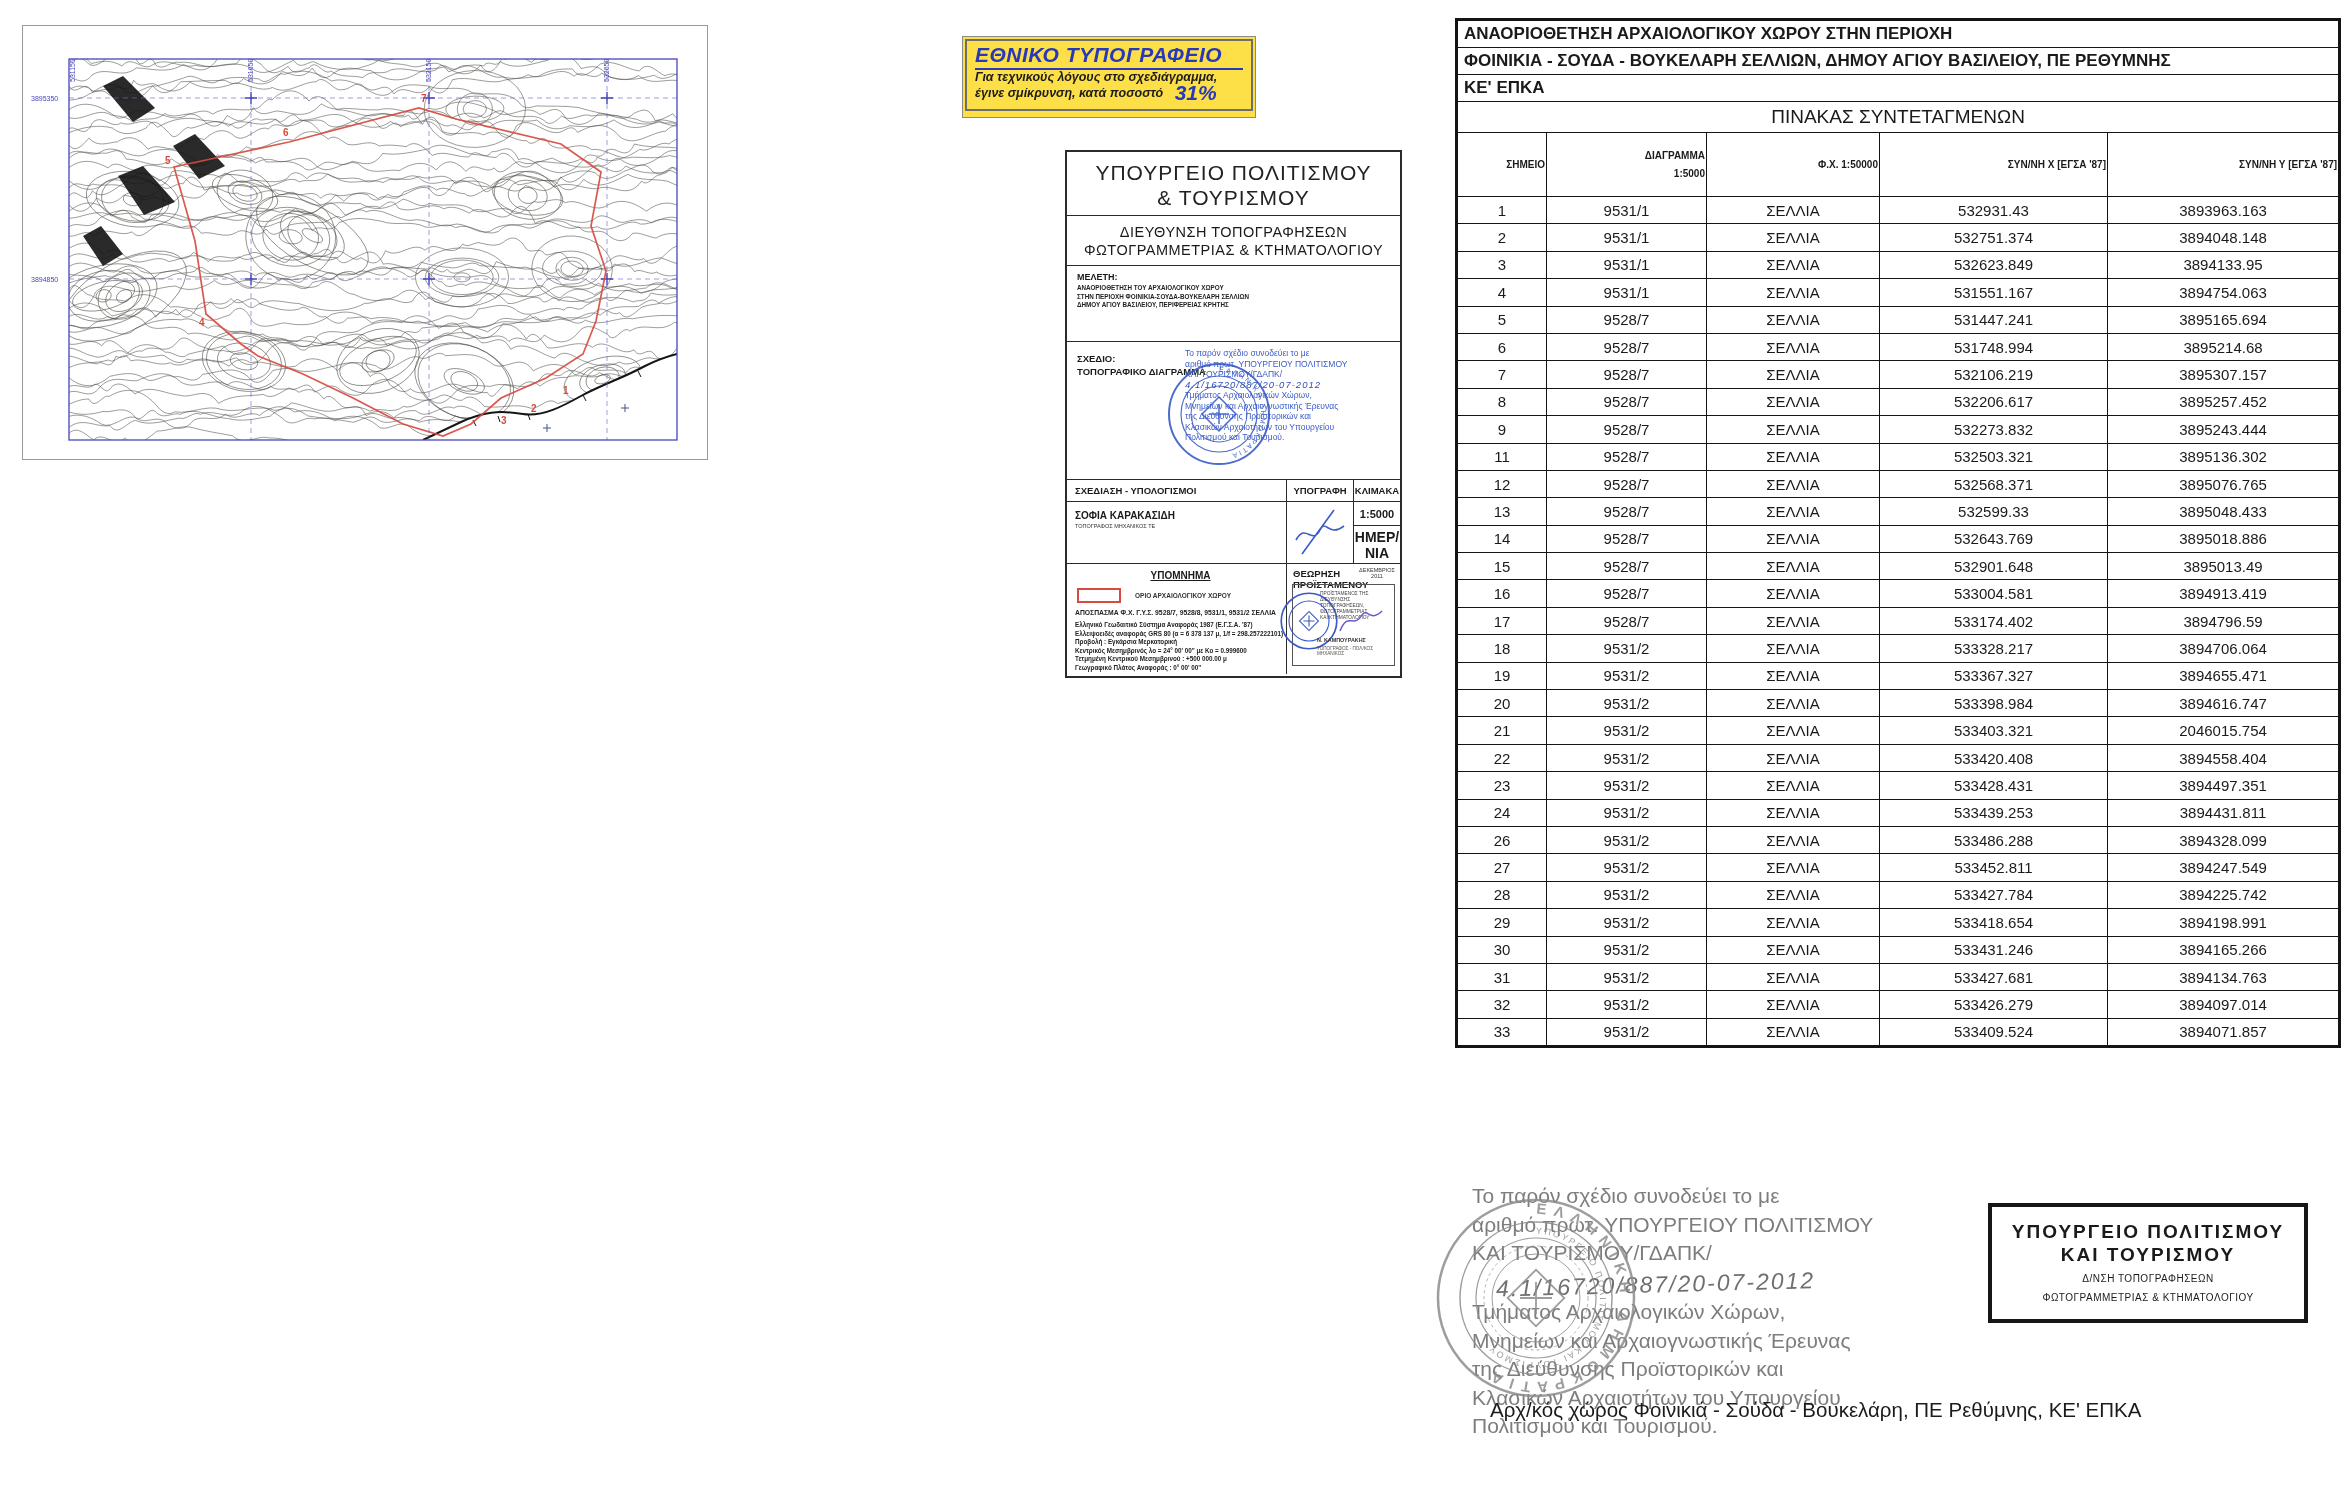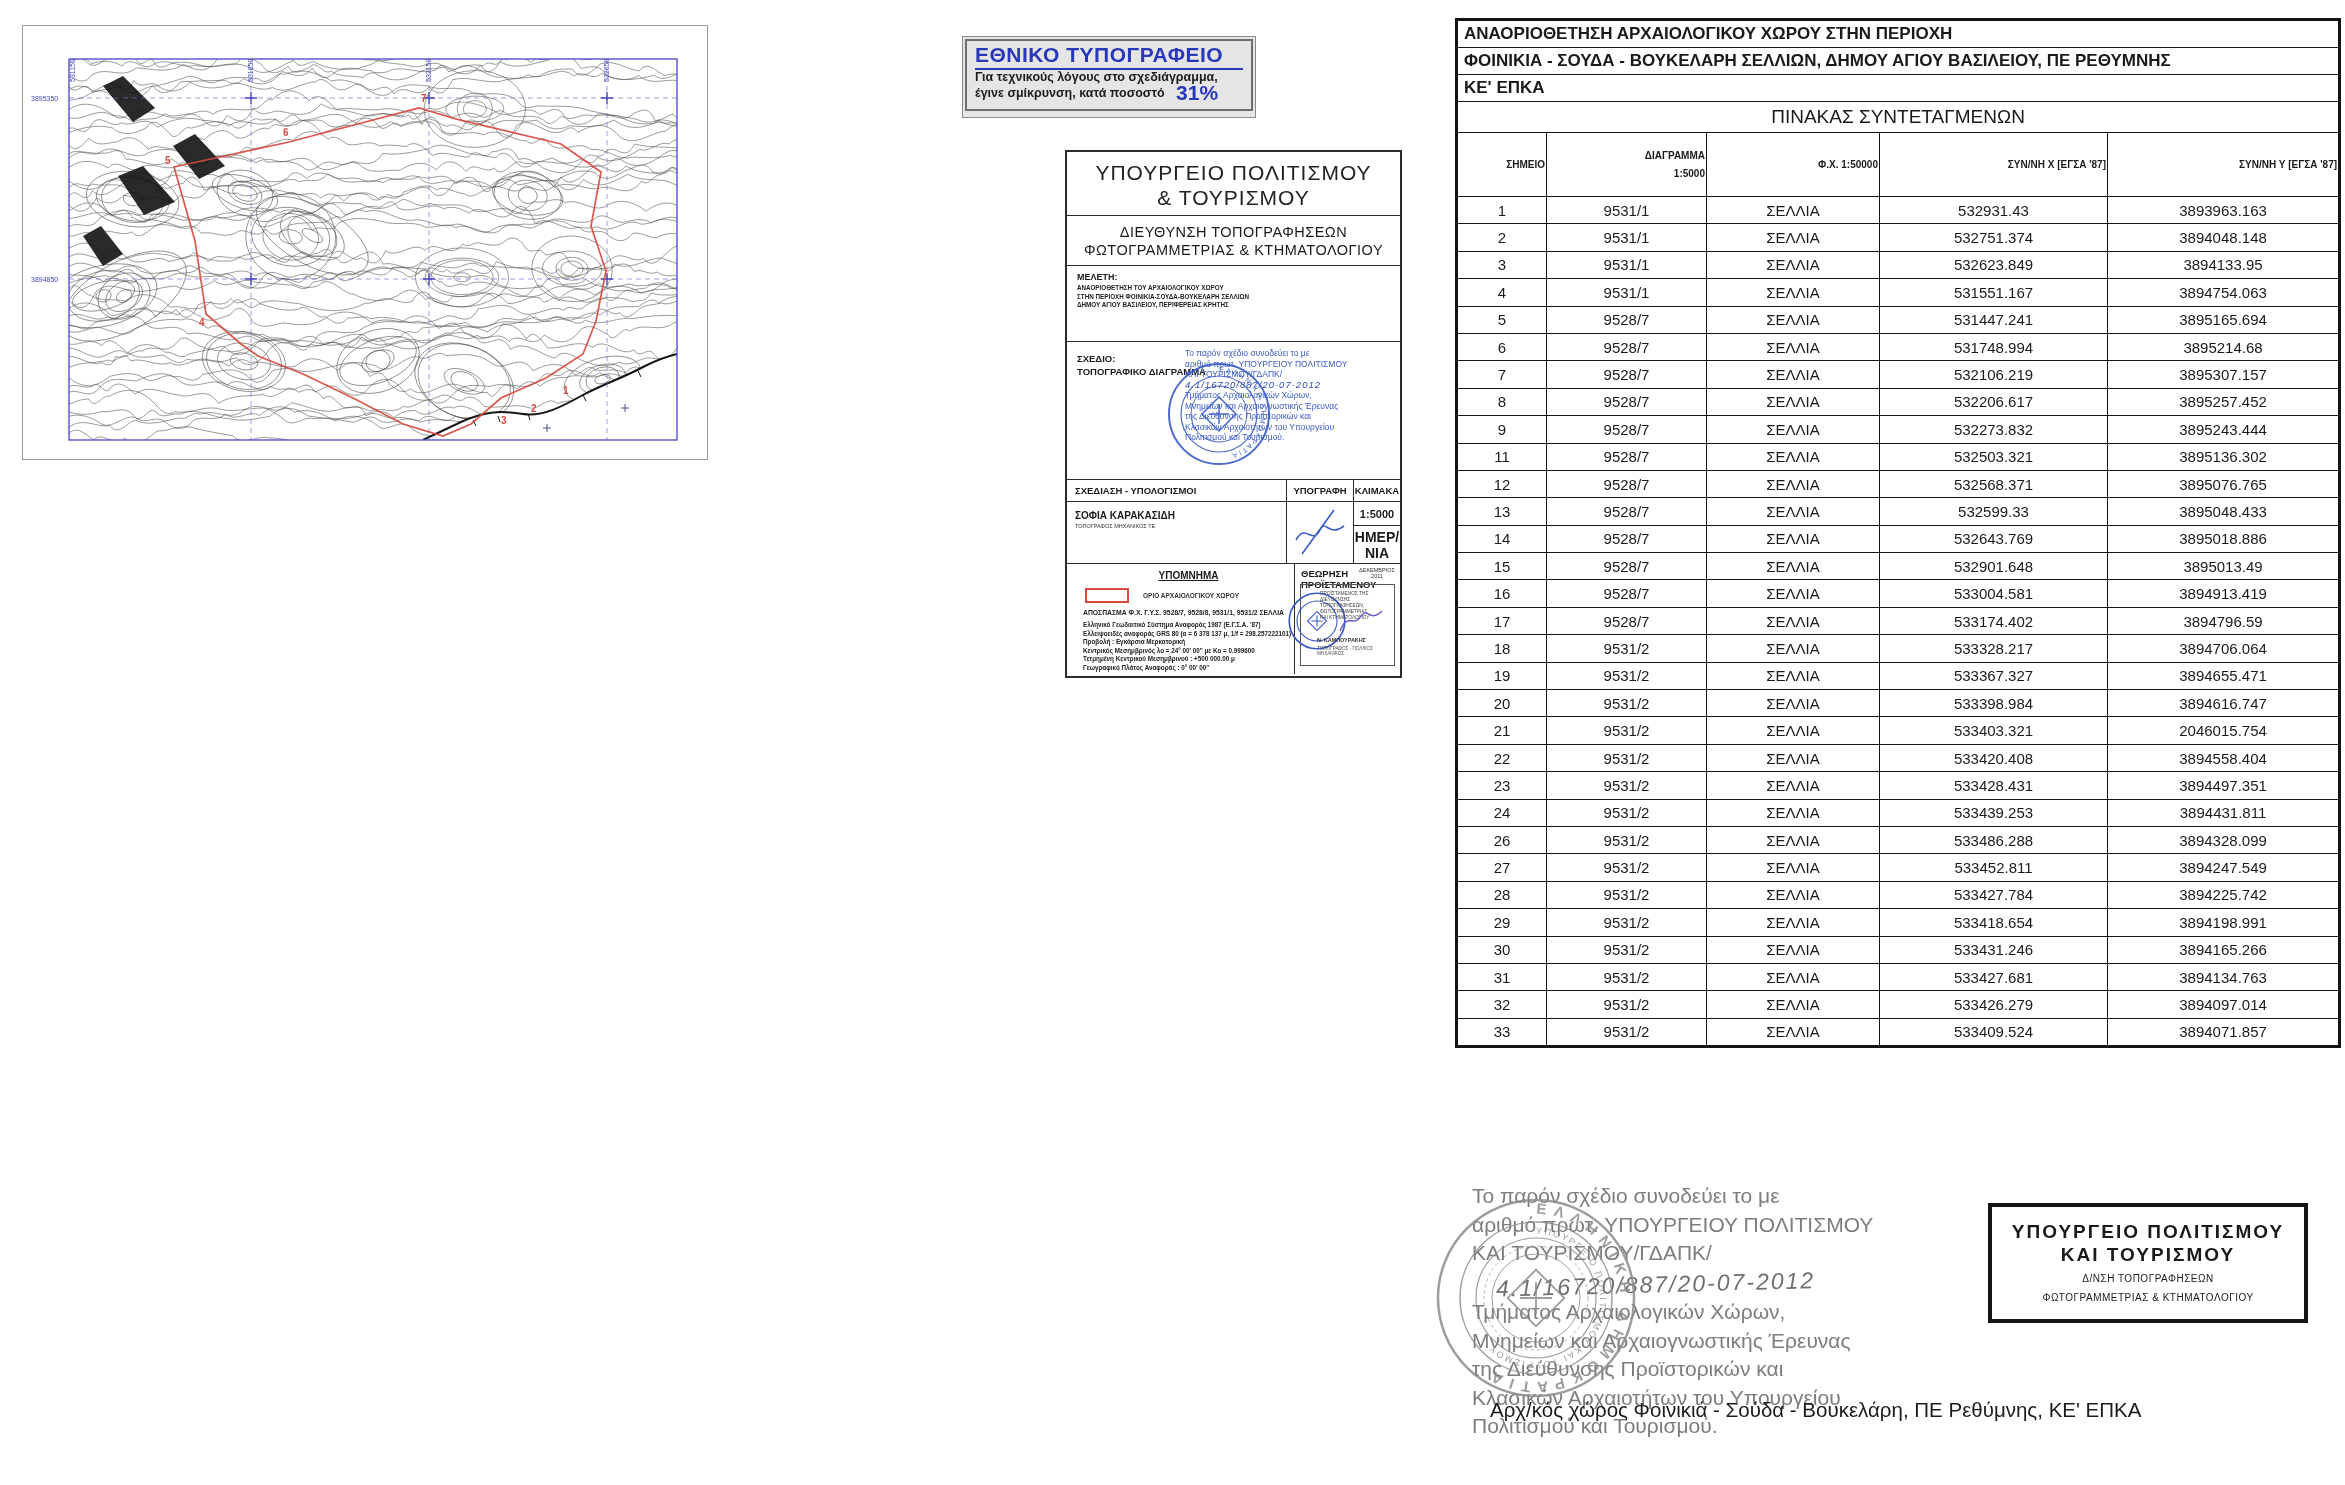--- a/index.html
+++ b/index.html
@@ -7,21 +7,21 @@
           font-family:"Liberation Sans",sans-serif;color:#1a1a1a;}
 
   
   .sheet{position:absolute;left:22px;top:25px;width:684px;height:433px;background:#fff;border:1px solid #9a9a9a;}
   .sheet svg{position:absolute;left:0;top:0;}
   .ctr{fill:none;stroke:#4b4b45;stroke-width:.65;opacity:.85;}
   .grid-label{font-family:"Liberation Sans",sans-serif;font-size:7px;fill:#4646c0;}
   .vertex-label{font-family:"Liberation Sans",sans-serif;font-size:10px;font-weight:bold;fill:#d84a40;}
 
   
-  .natbox{position:absolute;left:962px;top:36px;width:288px;height:76px;border:1px solid #8a8a8a;background:#e5e5e5;padding:2px;}
+  .natbox{position:absolute;left:962px;top:36px;width:288px;height:76px;border:1px solid #8a8a8a;background:#fde047;padding:2px;font-style:italic;}
   .natbox-inner{border:2px solid #6f6f6f;height:66px;padding:2px 8px 0 8px;}
   .natbox-title{color:#2838b8;font-weight:bold;font-size:21px;letter-spacing:.5px;border-bottom:2px solid #2838b8;padding-bottom:1px;}
   .natbox-line{font-size:12.5px;font-weight:600;color:#1c1c1c;line-height:15px;}
   .natbox-pct{color:#2838b8;font-size:21px;font-weight:bold;vertical-align:-3px;margin-left:8px;}
 
   
   .titleblock{position:absolute;left:1065px;top:150px;width:333px;height:524px;border:2px solid #2b2b2b;background:#fff;font-size:9px;}
   .tb-sec{position:relative;border-bottom:1px solid #2b2b2b;box-sizing:border-box;}
   .tb-ministry{height:64px;text-align:center;padding-top:8px;font-size:21px;letter-spacing:1px;color:#222;line-height:25px;}
   .tb-dir{height:50px;text-align:center;padding-top:7px;font-size:14.5px;letter-spacing:.5px;line-height:18px;}
@@ -38,21 +38,21 @@
   .tb-rowhead div{box-sizing:border-box;padding-top:5px;font-size:9.5px;font-weight:bold;}
   .tb-rowbody{height:62px;display:flex;}
   .cell-l{width:220px;border-right:1px solid #2b2b2b;box-sizing:border-box;padding-left:8px;position:relative;}
   .cell-m{width:67px;border-right:1px solid #2b2b2b;box-sizing:border-box;text-align:center;position:relative;}
   .cell-r{width:46px;box-sizing:border-box;text-align:center;position:relative;flex:1;}
   .tb-designer{font-size:10px;font-weight:bold;padding-top:8px;}
   .tb-designer-sub{font-size:5.5px;color:#333;margin-top:2px;}
   .tb-scale{font-size:11px;font-weight:bold;border-bottom:1px solid #2b2b2b;padding:6px 0 5px 0;}
   .tb-date-lbl{font-size:14px;font-weight:bold;border-bottom:1px solid #2b2b2b;padding:3px 0 2px 0;}
   .tb-date-val{font-size:5.5px;padding-top:3px;color:#333;}
-  .tb-bottom{height:110px;display:flex;border-bottom:none;padding-left:8px;}
+  .tb-bottom{height:110px;display:flex;border-bottom:none;}
   .tb-legend-title{text-align:center;font-size:10px;font-weight:bold;text-decoration:underline;margin-top:6px;}
   .tb-legend-row{display:flex;align-items:center;margin:7px 0 6px 2px;}
   .tb-swatch{width:40px;height:11px;border:2px solid #d84a40;margin-right:14px;}
   .tb-legend-item{font-size:6.5px;font-weight:bold;color:#333;}
   .tb-excerpt{font-size:6.8px;font-weight:bold;color:#222;margin:4px 0 5px 0;}
   .tb-geo .line{font-size:6.3px;font-weight:bold;color:#222;line-height:8.6px;}
   .tb-approve-title{font-size:9.5px;font-weight:bold;padding:4px 0 0 6px;text-align:left;}
   .tb-approve-box{position:absolute;left:5px;top:20px;right:5px;bottom:8px;border:1px solid #555;}
   .tb-approver-lines{position:absolute;right:2px;top:6px;width:72px;font-size:4.8px;color:#444;text-align:left;line-height:6px;}
   .tb-approver-name{position:absolute;right:1px;top:52px;width:76px;font-size:5.4px;font-weight:bold;color:#333;text-align:left;}

